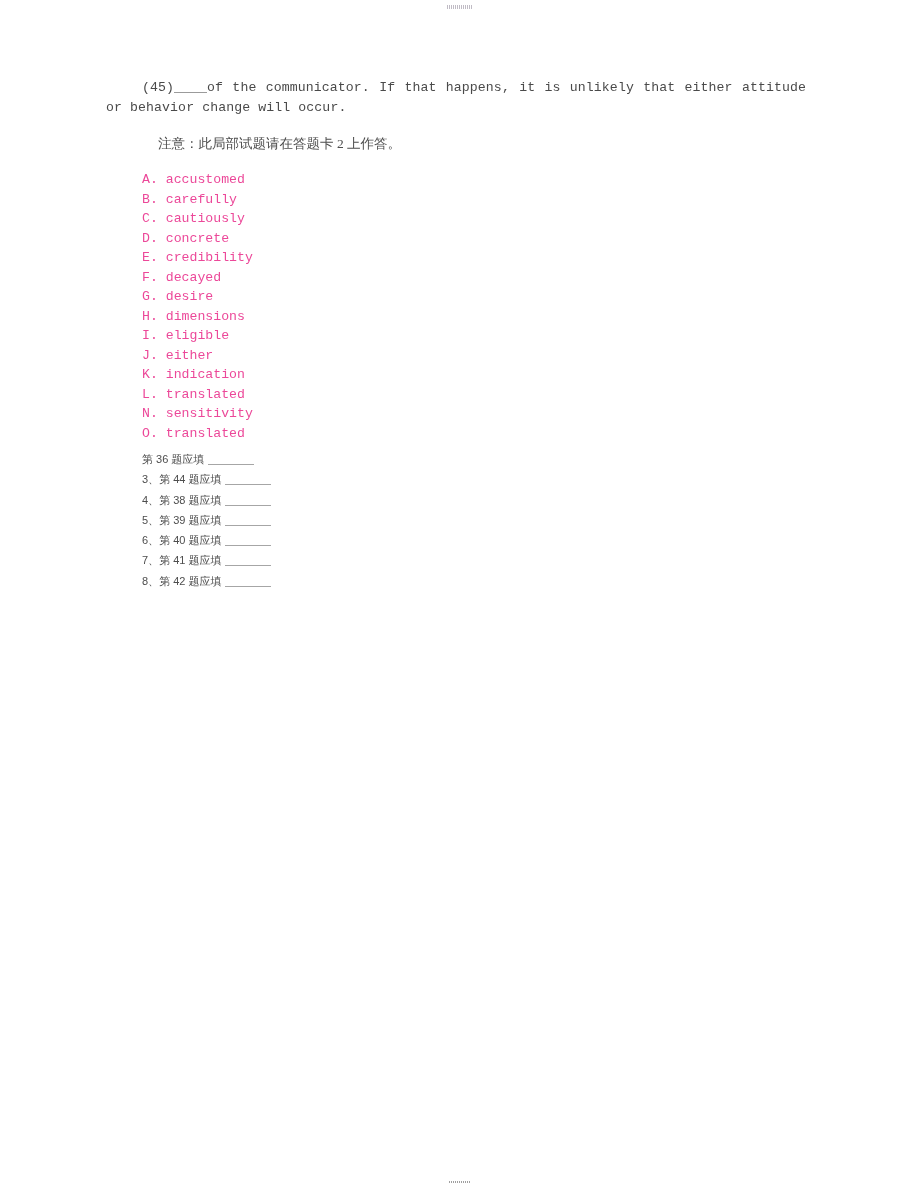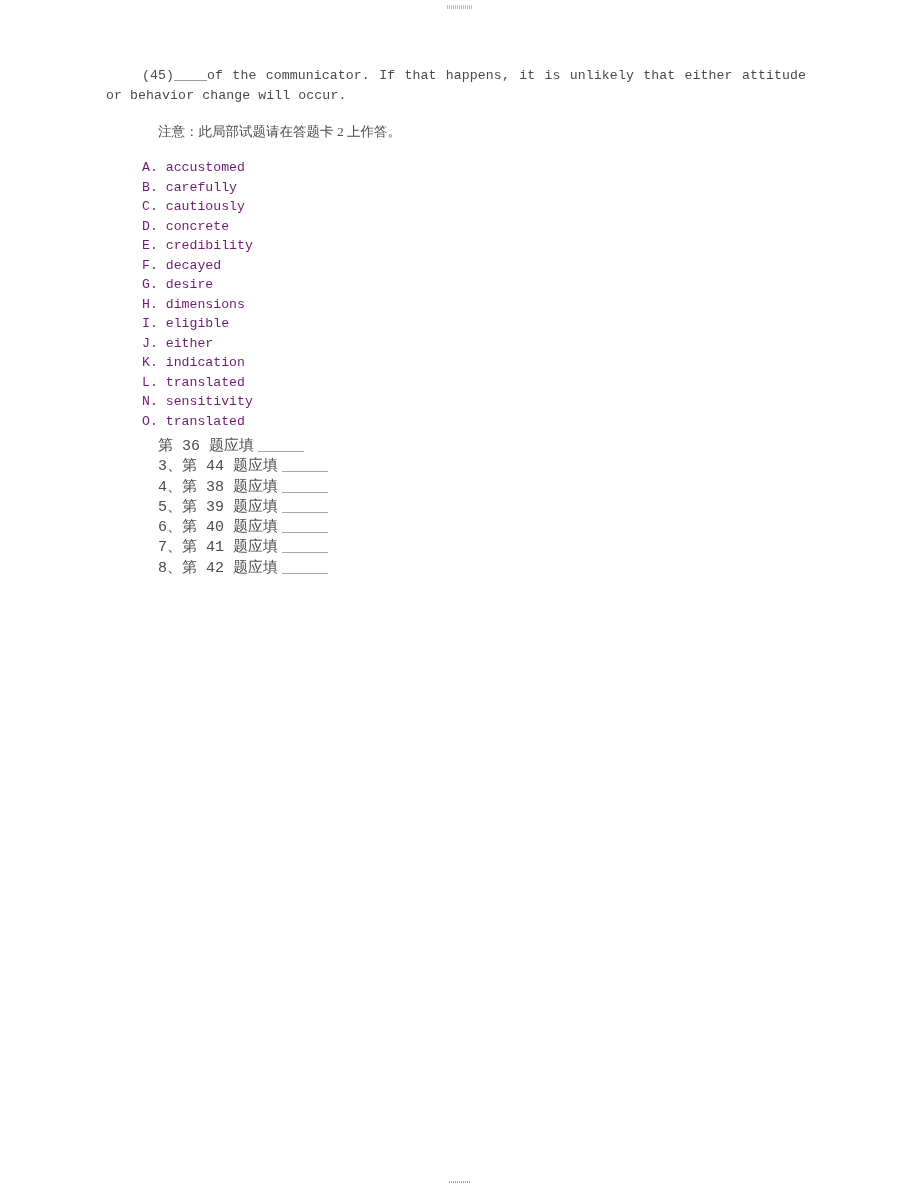--- a/index.html
+++ b/index.html
@@ -42,21 +42,21 @@
       rgba(95,95,95,0.7) 0px,
       rgba(95,95,95,0.7) 1px,
       rgba(255,255,255,0) 1px,
       rgba(255,255,255,0) 2px
     );
   }
 
   .content {
     position: absolute;
     left: 106px;
-    top: 66px;
+    top: 78px;
     width: 700px;
   }
 
   
   .para {
     font-family: "Liberation Mono", "DejaVu Sans Mono", monospace;
     font-size: 13.2px;
     line-height: 20px;
     color: #4a4a4a;
     text-align: justify;
@@ -84,36 +84,35 @@
 
   .options {
     list-style: none;
     margin: 4px 0 0 0;
     padding: 0 0 0 36px;
   }
   .options li {
     font-family: "Liberation Mono", "DejaVu Sans Mono", monospace;
     font-size: 13.2px;
     line-height: 19.5px;
-    color: #701a75;
+    color: #ec4899;
     white-space: pre;
   }
 
   .answers {
     list-style: none;
     margin: 6px 0 0 0;
     padding: 0 0 0 36px;
   }
   .answers li {
-    font-family: Liberation Mono, monospace;
-    font-size: 15px;
+    font-family: Liberation Sans, sans-serif;
+    font-size: 11px;
     line-height: 20.3px;
     color: #4d4d4d;
     white-space: pre;
-    margin-left: 16px;
   }
   .answers li .blank-ans {
     display: inline-block;
     width: 46px;
     border-bottom: 1px solid #a6a6a6;
     height: 11px;
     vertical-align: -2px;
     margin-left: 4px;
   }
 </style>

